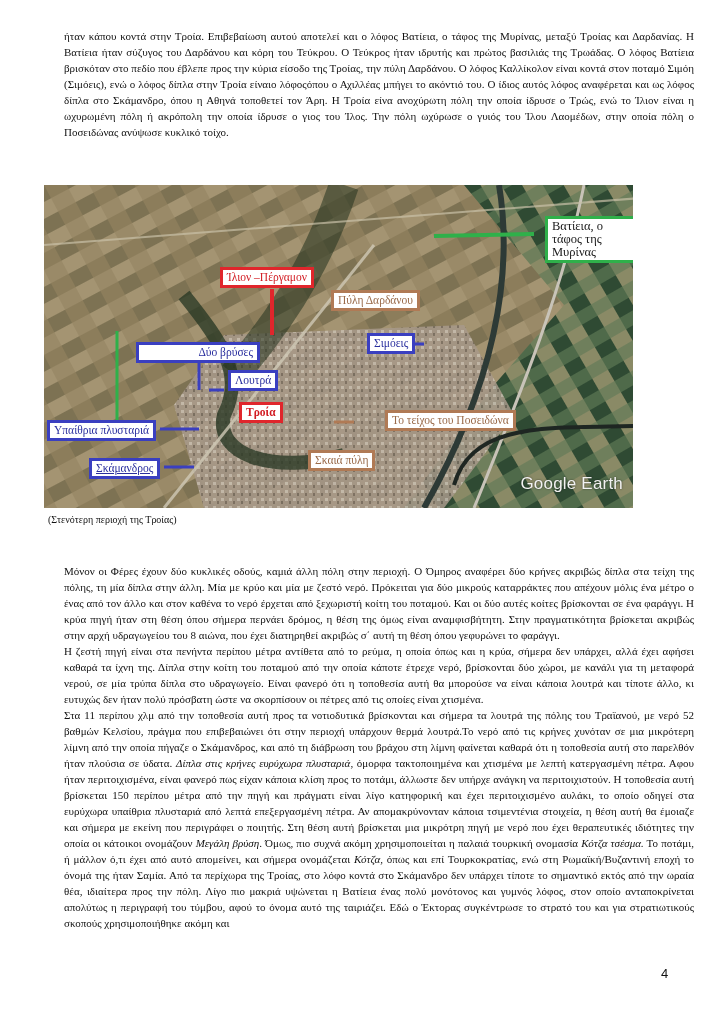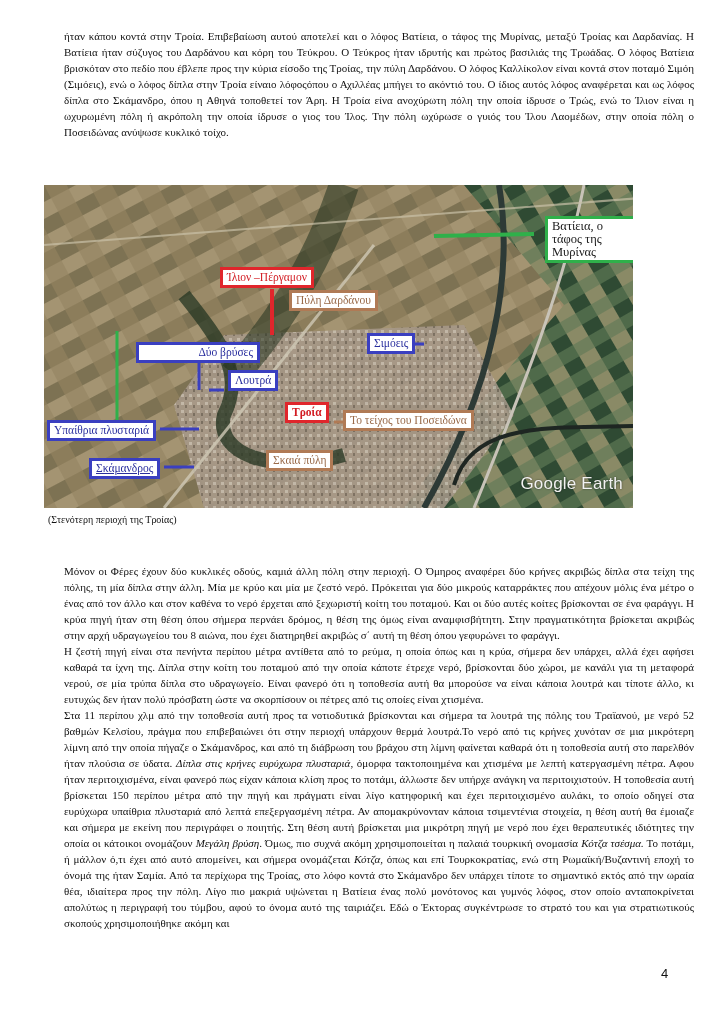--- a/index.html
+++ b/index.html
@@ -17,22 +17,22 @@
   
   .map { position: absolute; left: 44px; top: 185px; width: 589px; height: 323px;
          overflow: hidden; background: #8a7f63; }
   .map svg.bg { position: absolute; left: 0; top: 0; }
   .lbl { position: absolute; background: #fff; font-family: "Liberation Serif", serif;
          font-size: 11.5px; line-height: 13px; padding: 1px 4px; white-space: nowrap;
          border-style: solid; border-width: 3px; }
   .lbl.green { border-color: #2fb04a; color: #1a1a1a; }
   .lbl.blue  { border-color: #3a3fc0; color: #2a2f9e; }
   .lbl.red   { border-color: #e0262c; color: #d21b22; }
-  .lbl.brown { border-color: #b07a55; color: #9a6b4a; }
-  .lbl.bold  { font-weight: bold; margin-left: 46px; }
+  .lbl.brown { border-color: #b07a55; color: #9a6b4a; margin-left: 42px; }
+  .lbl.bold  { font-weight: bold; }
   .ge { position: absolute; right: 10px; bottom: 14px; color: #f2f2f2;
         font-family: "Liberation Sans", sans-serif; font-size: 17px; letter-spacing: 0.2px;
         text-shadow: 0 0 2px rgba(0,0,0,0.6); }
 </style>
 </head>
 <body>
 
 <p class="para p1">ήταν κάπου κοντά στην Τροία. Επιβεβαίωση αυτού αποτελεί και ο λόφος Βατίεια, ο τάφος της Μυρίνας, μεταξύ Τροίας και Δαρδανίας. Η Βατίεια ήταν σύζυγος του Δαρδάνου και κόρη του Τεύκρου. Ο Τεύκρος ήταν ιδρυτής και πρώτος βασιλιάς της Τρωάδας. Ο λόφος Βατίεια βρισκόταν στο πεδίο που έβλεπε προς την κύρια είσοδο της Τροίας, την πύλη Δαρδάνου. Ο λόφος Καλλίκολον είναι κοντά στον ποταμό Σιμόη (Σιμόεις), ενώ ο λόφος δίπλα στην Τροία είναιο λόφοςόπου ο Αχιλλέας μπήγει το ακόντιό του. Ο ίδιος αυτός λόφος αναφέρεται και ως λόφος δίπλα στο Σκάμανδρο, όπου η Αθηνά τοποθετεί τον Άρη. Η Τροία είνα ανοχύρωτη πόλη την οποία ίδρυσε ο Τρώς, ενώ το Ίλιον είναι η ωχυρωμένη πόλη ή ακρόπολη την οποία ίδρυσε ο γιος του Ίλος. Την πόλη ωχύρωσε ο γυιός του Ίλου Λαομέδων, στην οποία πόλη ο Ποσειδώνας ανύψωσε κυκλικό τοίχο.</p>
 
 <div class="map">

